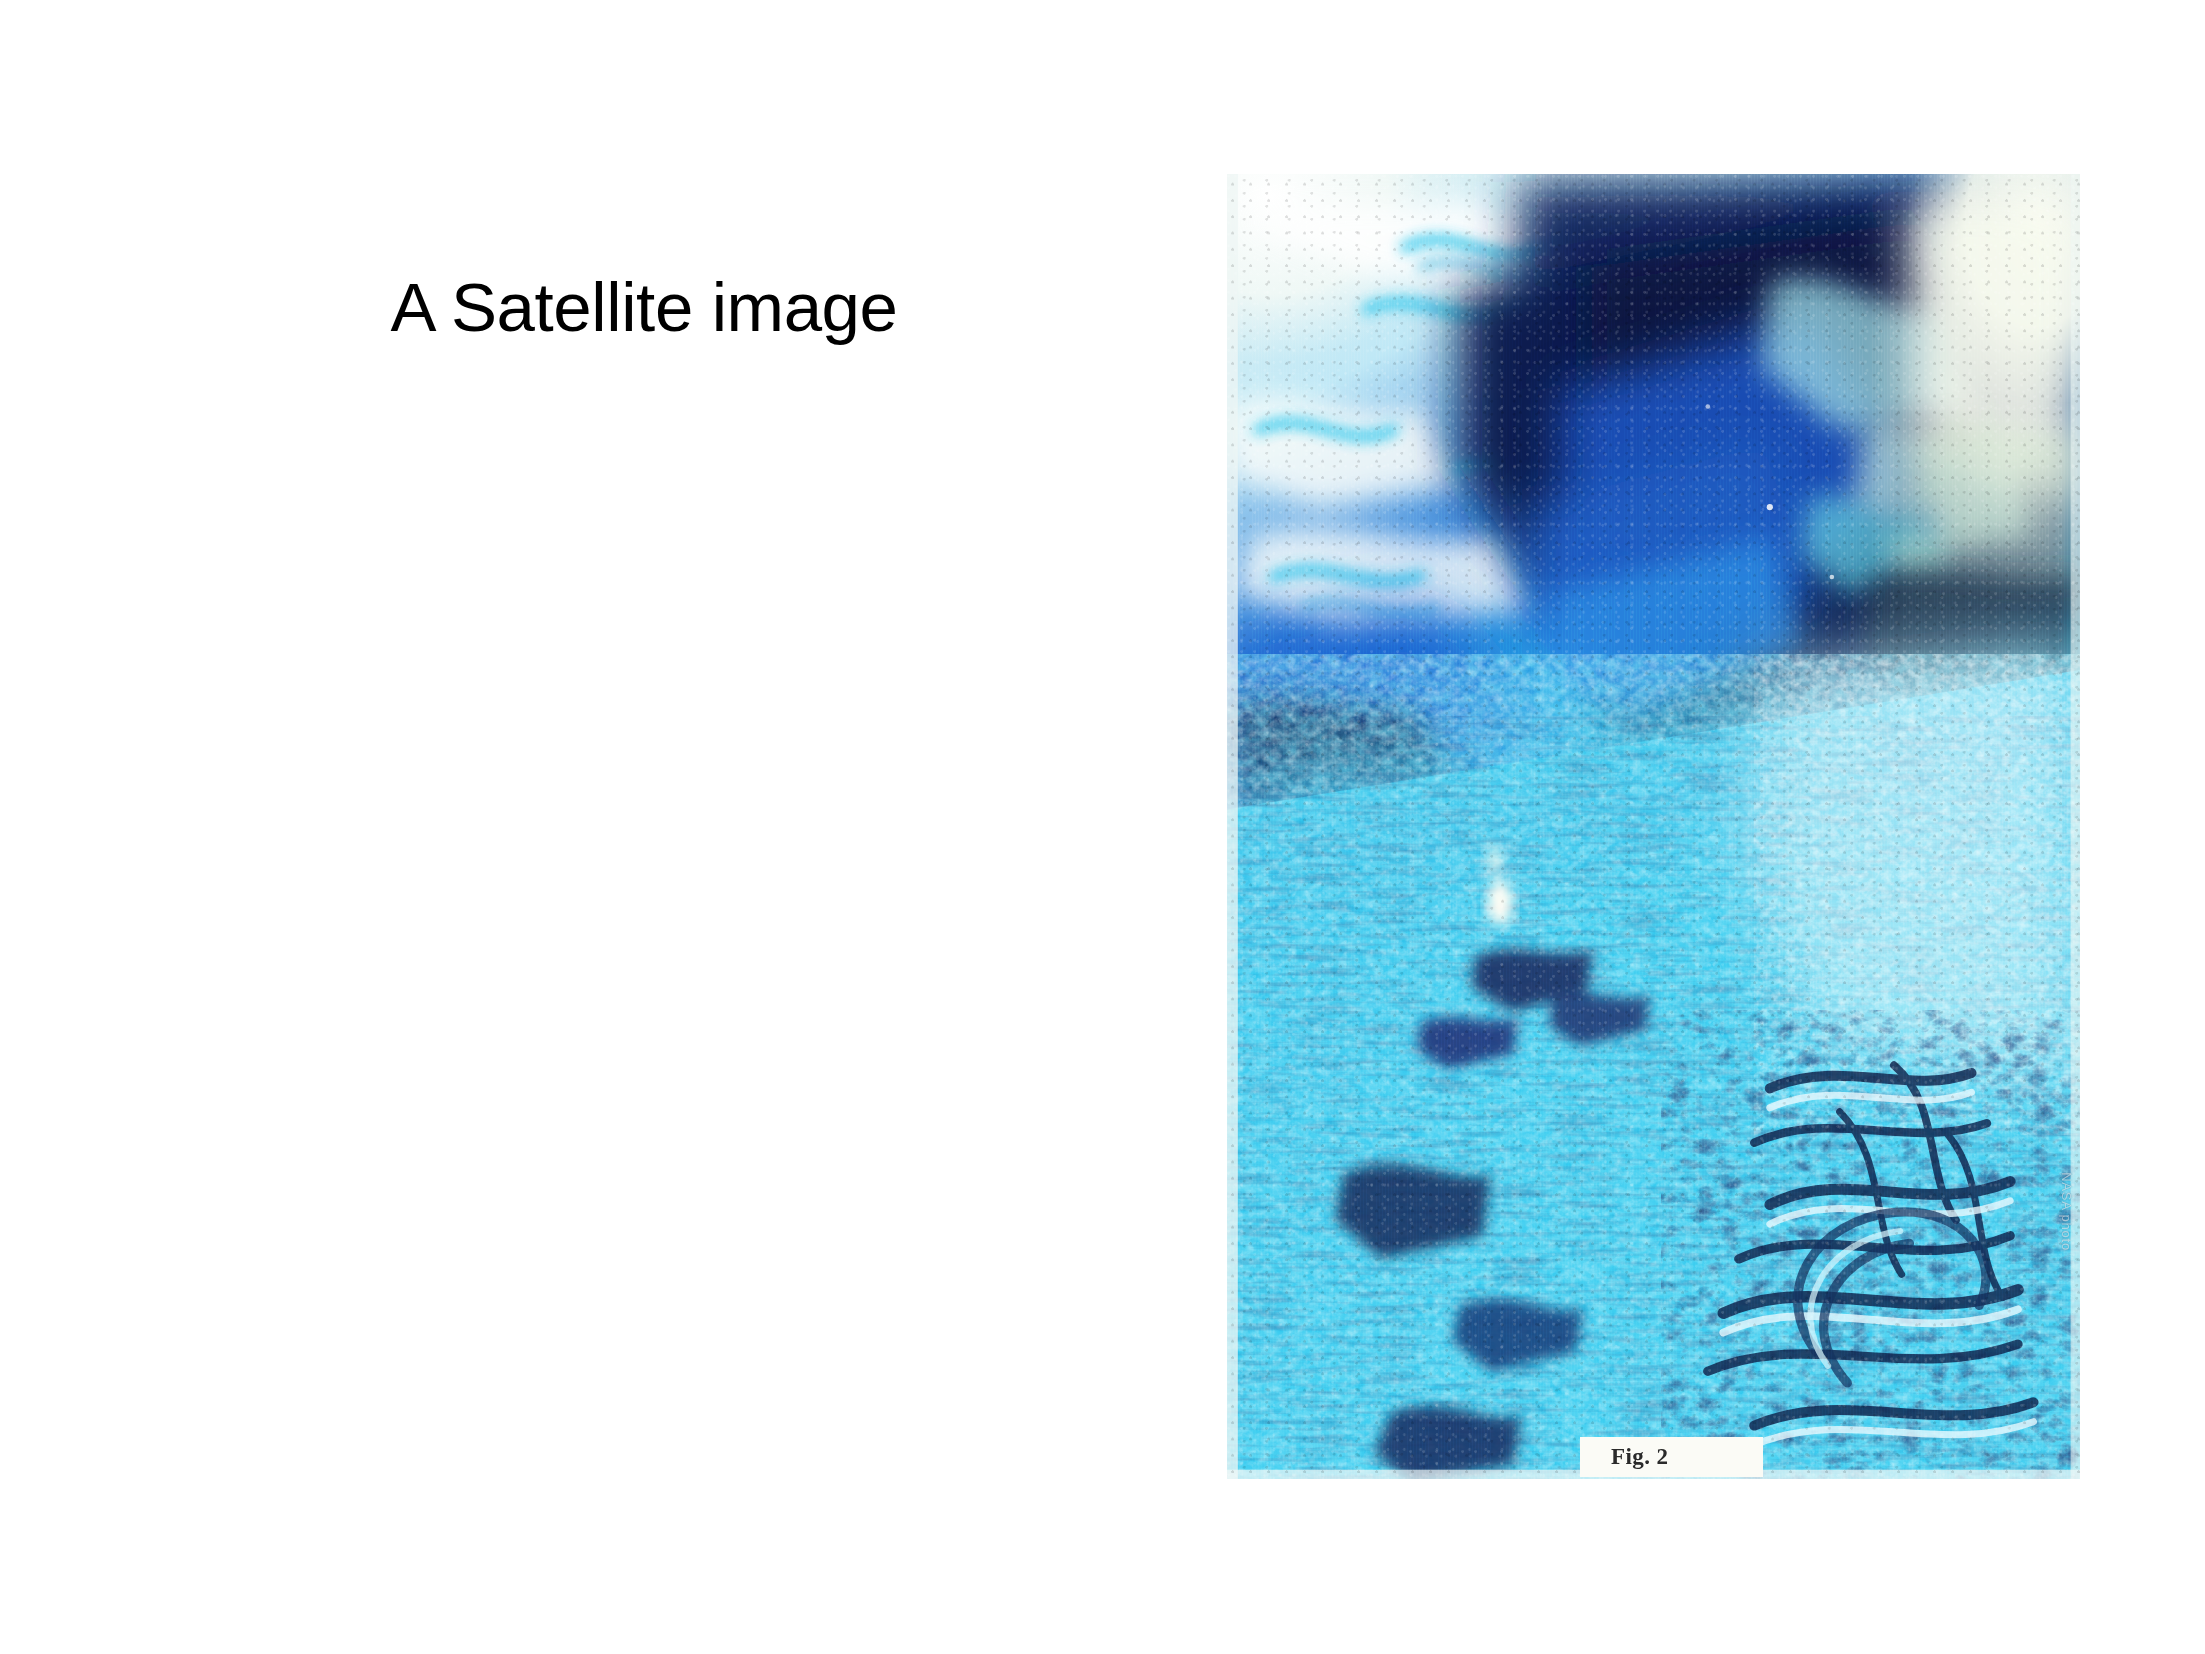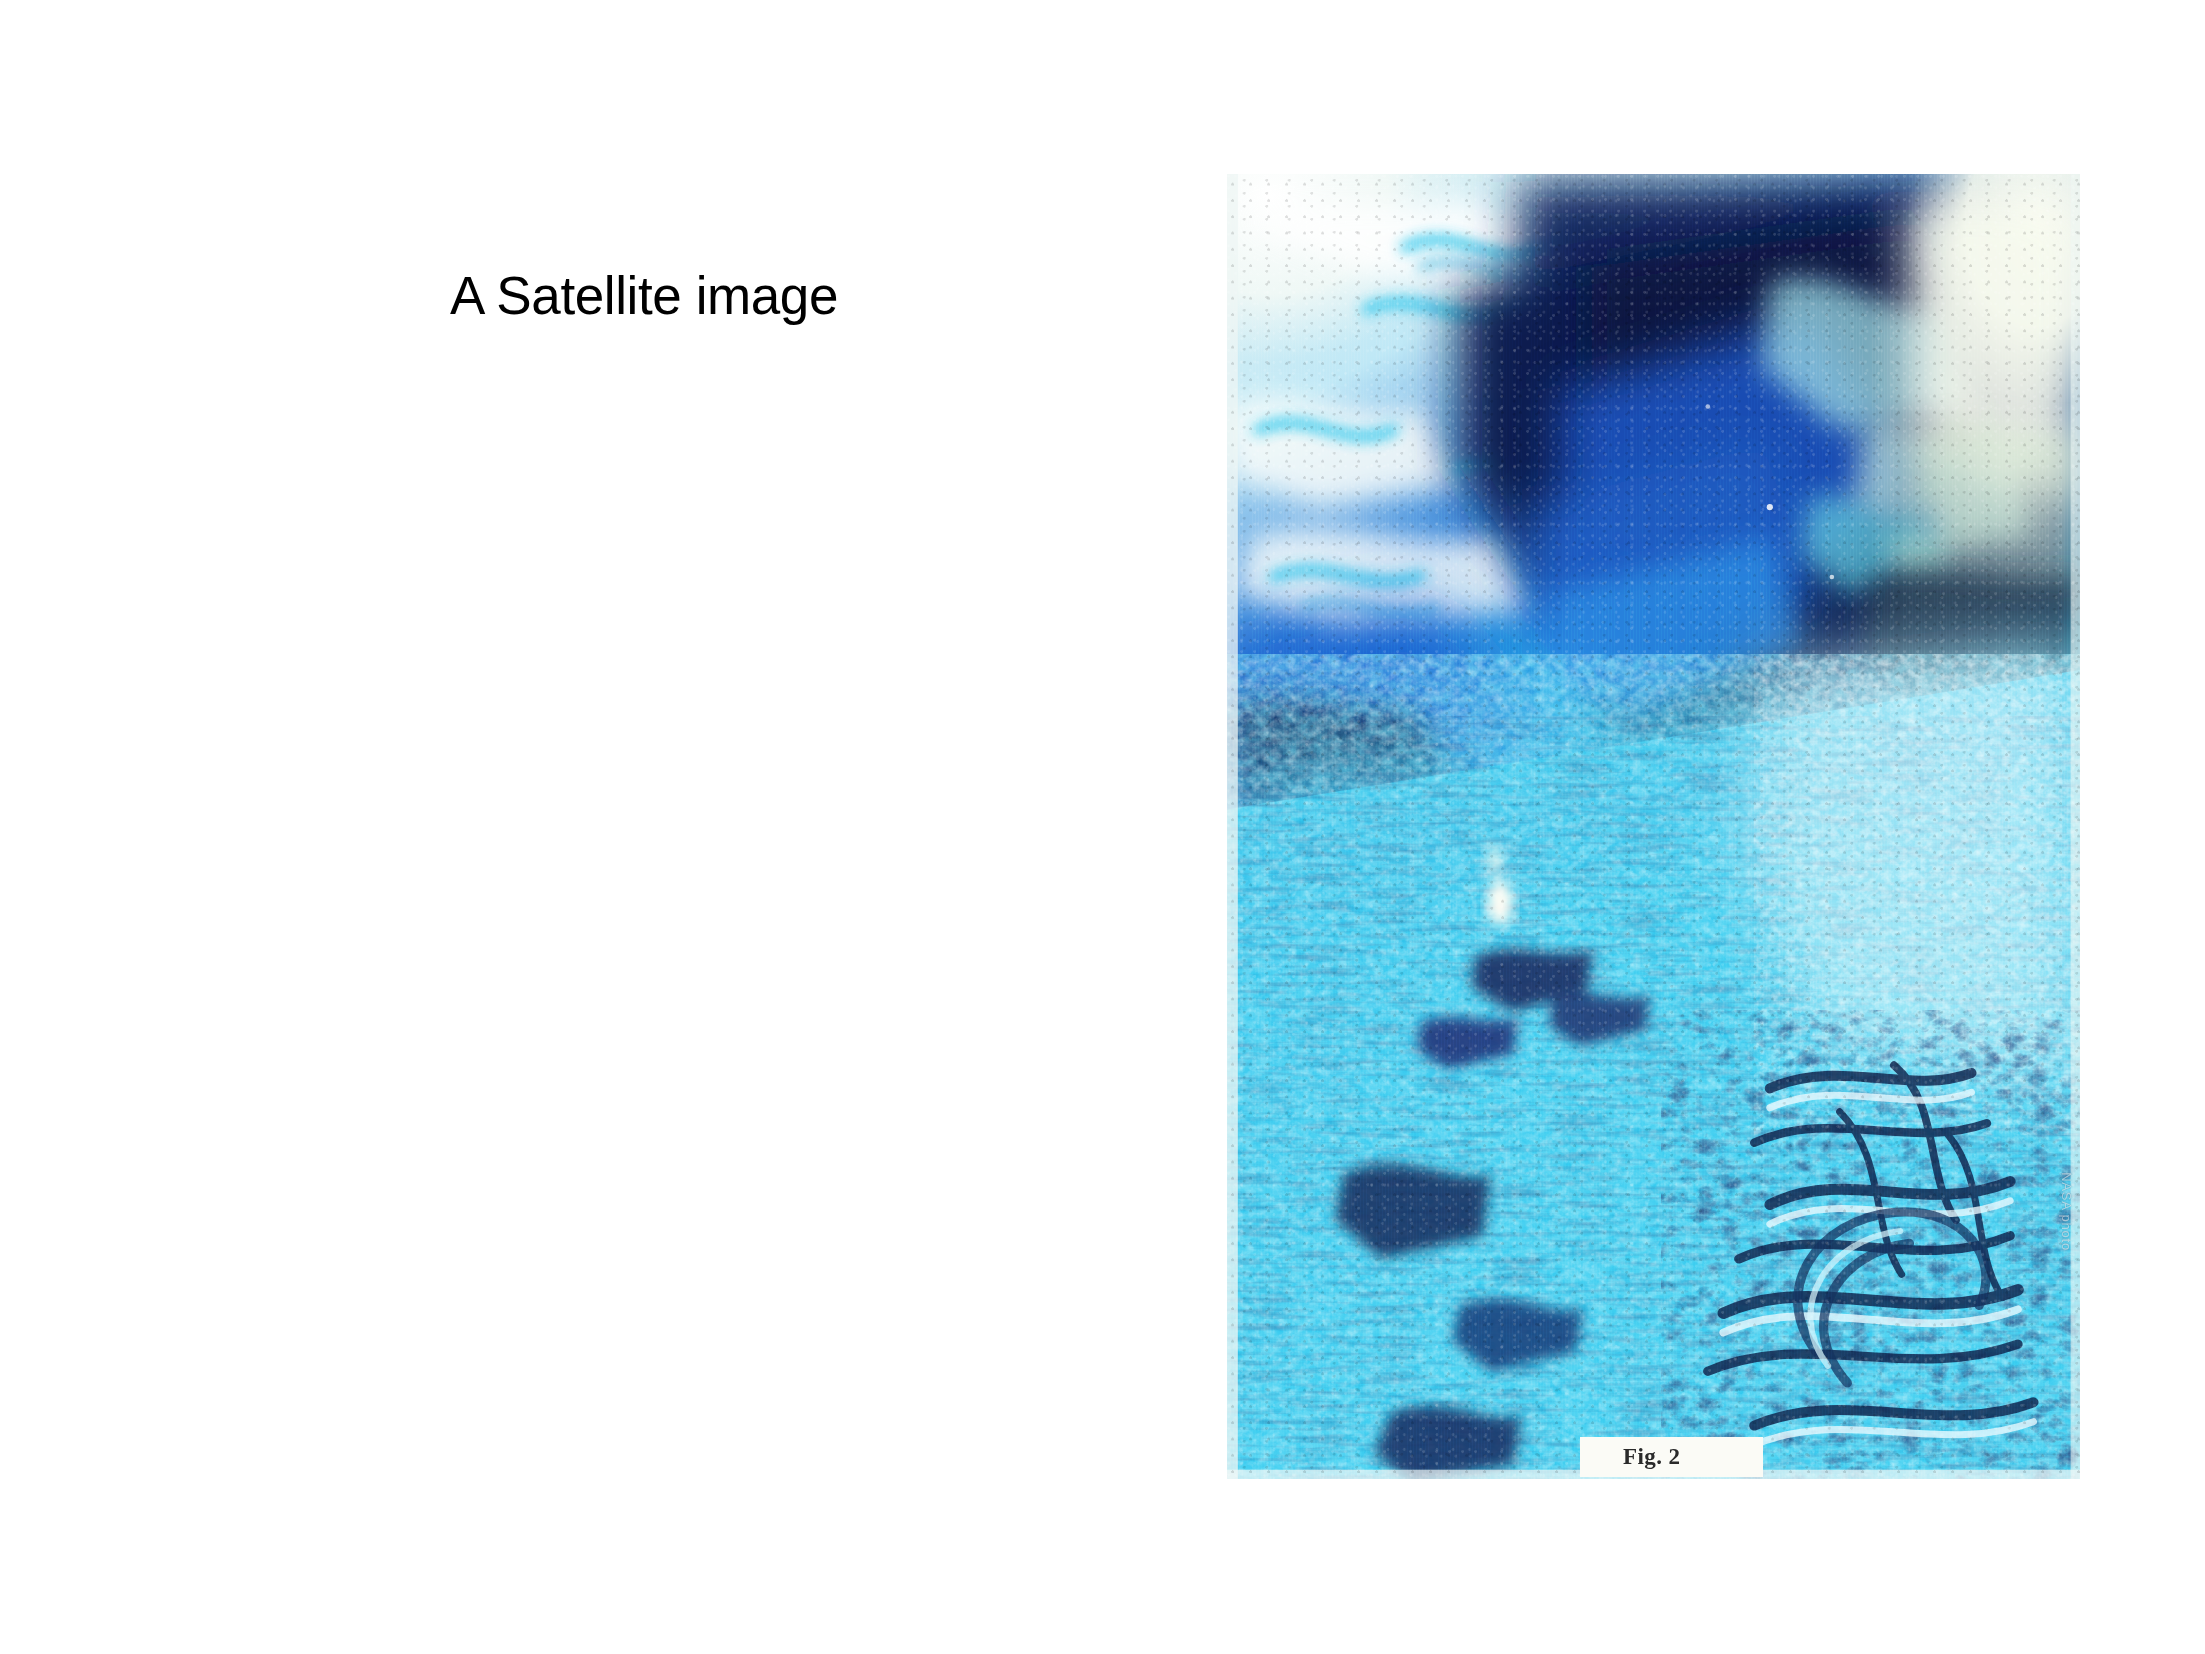--- a/index.html
+++ b/index.html
@@ -25,21 +25,21 @@
   
   #title-block {
     position: absolute;
     left: 140px;
     top: 256px;
     width: 1008px;
     text-align: center;
     color: #000000;
     font-family: "Liberation Sans", sans-serif;
     font-weight: 400;
-    font-size: 53px;
+    font-size: 69px;
     line-height: 1.52;
     letter-spacing: -0.4px;
   }
   #title-line-1, #title-line-2 { display: block; white-space: nowrap; }
 
   
   #figure-wrap {
     position: absolute;
     left: 1227px;
     top: 174px;
@@ -85,21 +85,21 @@
   
   #fig-label {
     position: absolute;
     left: 353px;
     top: 1263px;
     width: 183px;
     height: 40px;
     background: #fbfbf6;
     display: flex;
     align-items: center;
-    padding-left: 43px;
+    padding-left: 31px;
     box-sizing: border-box;
   }
   #fig-label-text {
     font-family: "Liberation Serif", serif;
     font-weight: 700;
     font-size: 23px;
     color: #2a2a2a;
     letter-spacing: 0.4px;
   }
 

